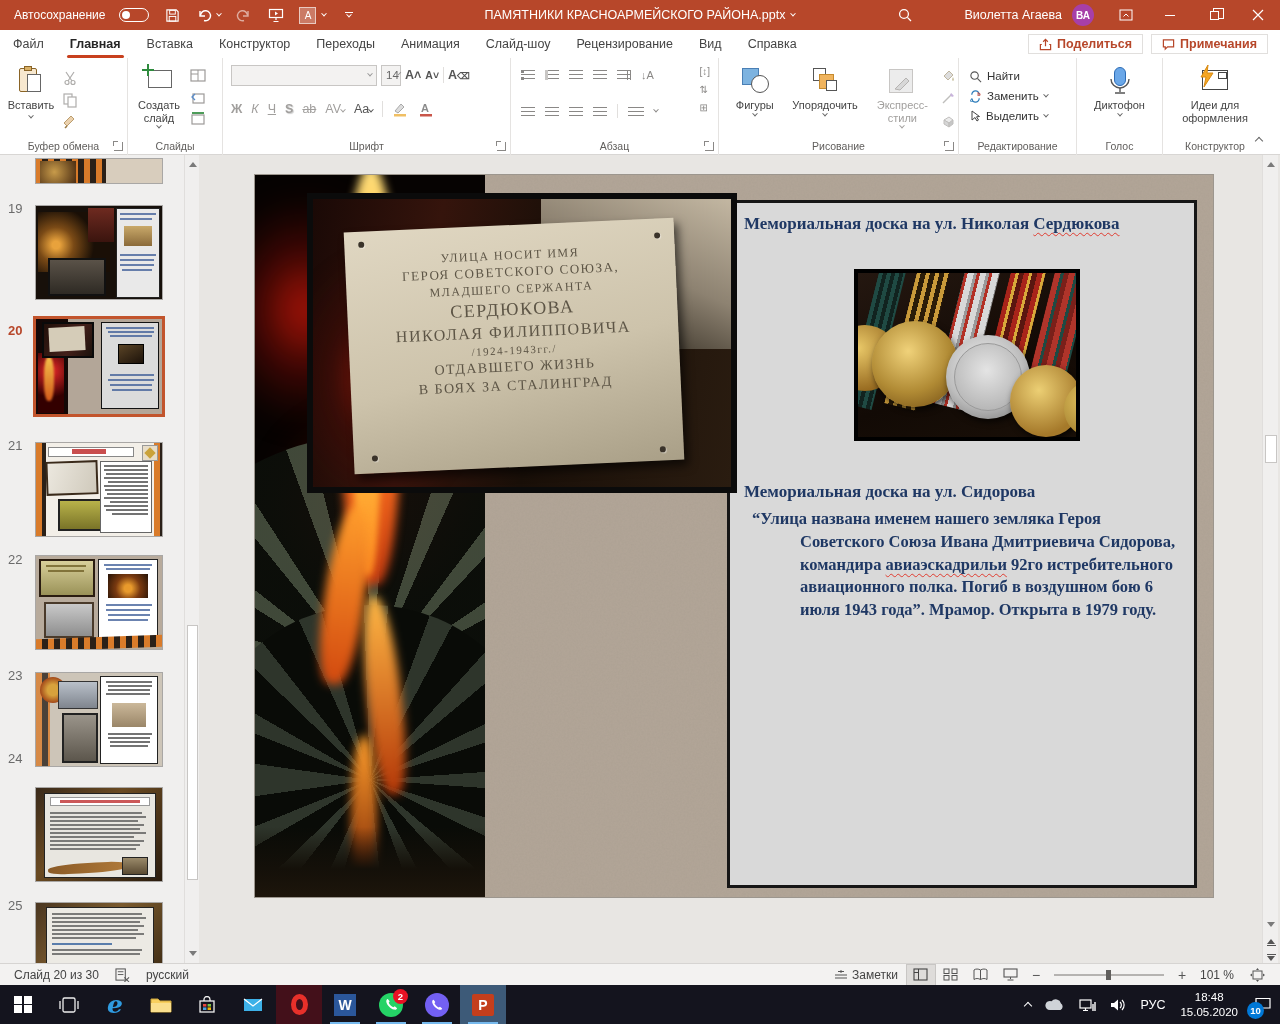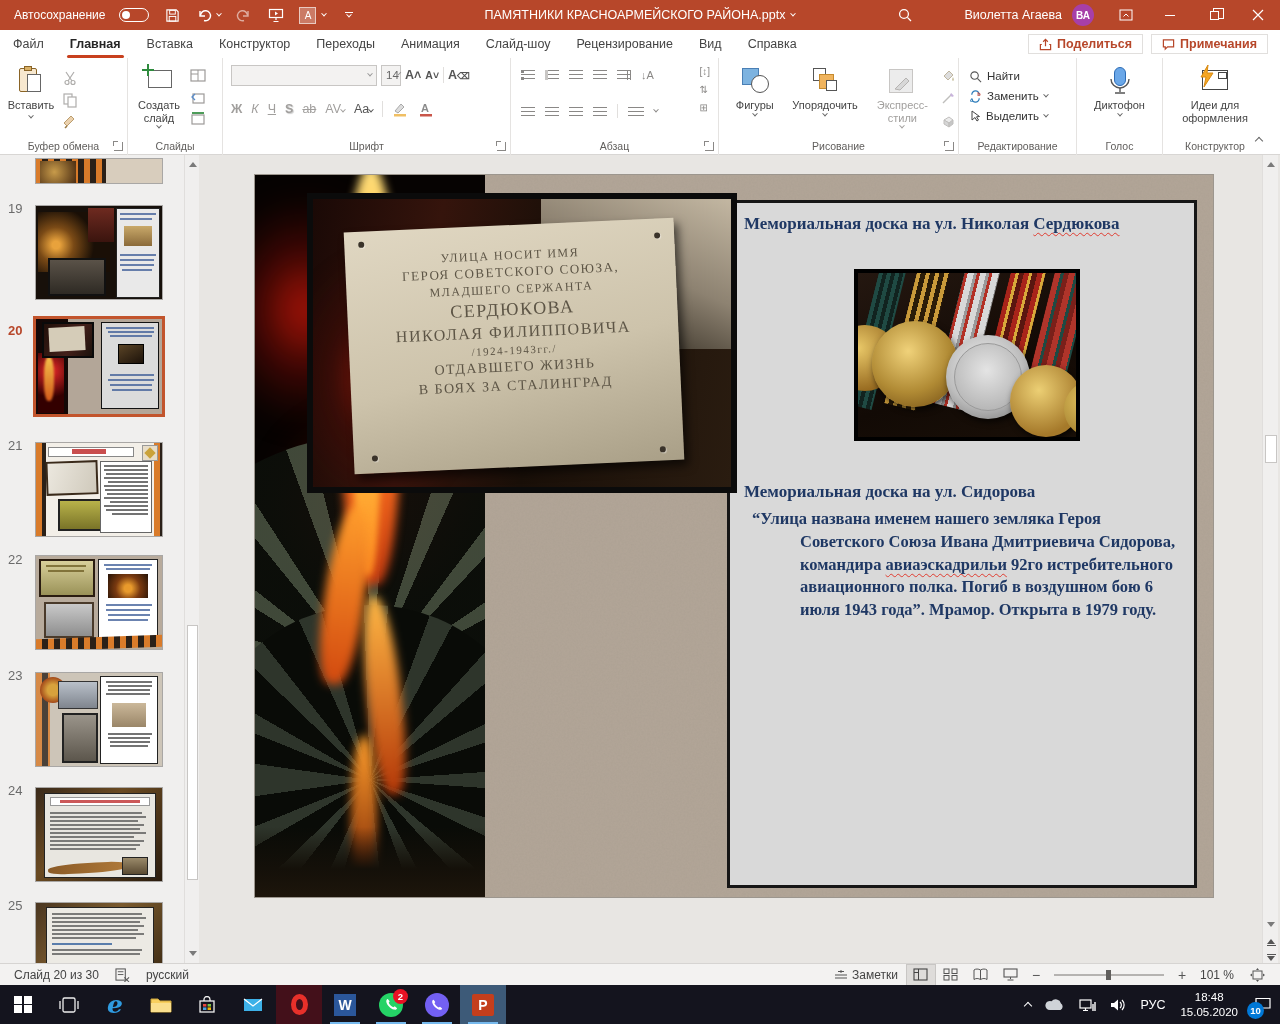--- a/index.html
+++ b/index.html
@@ -623,21 +623,21 @@
       <div class="tl" style="right:10px;top:12px;width:44px;background:#444;height:1.5px"></div>
       <div class="tl" style="right:12px;top:16px;width:42px;background:#444;height:1.5px"></div>
       <div class="tl" style="right:12px;top:20px;width:44px;background:#444;height:1.5px"></div>
       <div style="position:absolute;right:16px;top:30px;width:34px;height:24px;background:linear-gradient(#cbb89a,#9a8668)"></div>
       <div class="tl" style="right:10px;top:60px;width:44px;background:#444;height:1.5px"></div>
       <div class="tl" style="right:12px;top:64px;width:42px;background:#444;height:1.5px"></div>
       <div class="tl" style="right:12px;top:68px;width:40px;background:#444;height:1.5px"></div>
       <div class="tl" style="right:14px;top:72px;width:38px;background:#444;height:1.5px"></div>
     </div>
 
-    <span class="thumbnum" style="top:628px">24</span>
+    <span class="thumbnum" style="top:596px">24</span>
     <div class="thumb" style="top:632px">
       <div style="position:absolute;inset:0;background:linear-gradient(135deg,#3a2a1a,#6a4a22 40%,#2a1c0e)"></div>
       <div style="position:absolute;left:8px;top:5px;width:112px;height:85px;background:#e8e6e0;border:1.5px solid #222"></div>
       <div style="position:absolute;left:14px;top:9px;width:100px;height:9px;background:#fff;border:1px solid #999"></div>
       <div class="tl" style="left:24px;top:12px;width:80px;background:#b22;height:2.5px"></div>
       <div class="tl" style="left:14px;top:24px;width:92px;background:#555;height:1.5px"></div>
       <div class="tl" style="left:14px;top:28px;width:96px;background:#555;height:1.5px"></div>
       <div class="tl" style="left:14px;top:32px;width:88px;background:#555;height:1.5px"></div>
       <div class="tl" style="left:14px;top:36px;width:94px;background:#555;height:1.5px"></div>
       <div class="tl" style="left:14px;top:40px;width:90px;background:#555;height:1.5px"></div>

